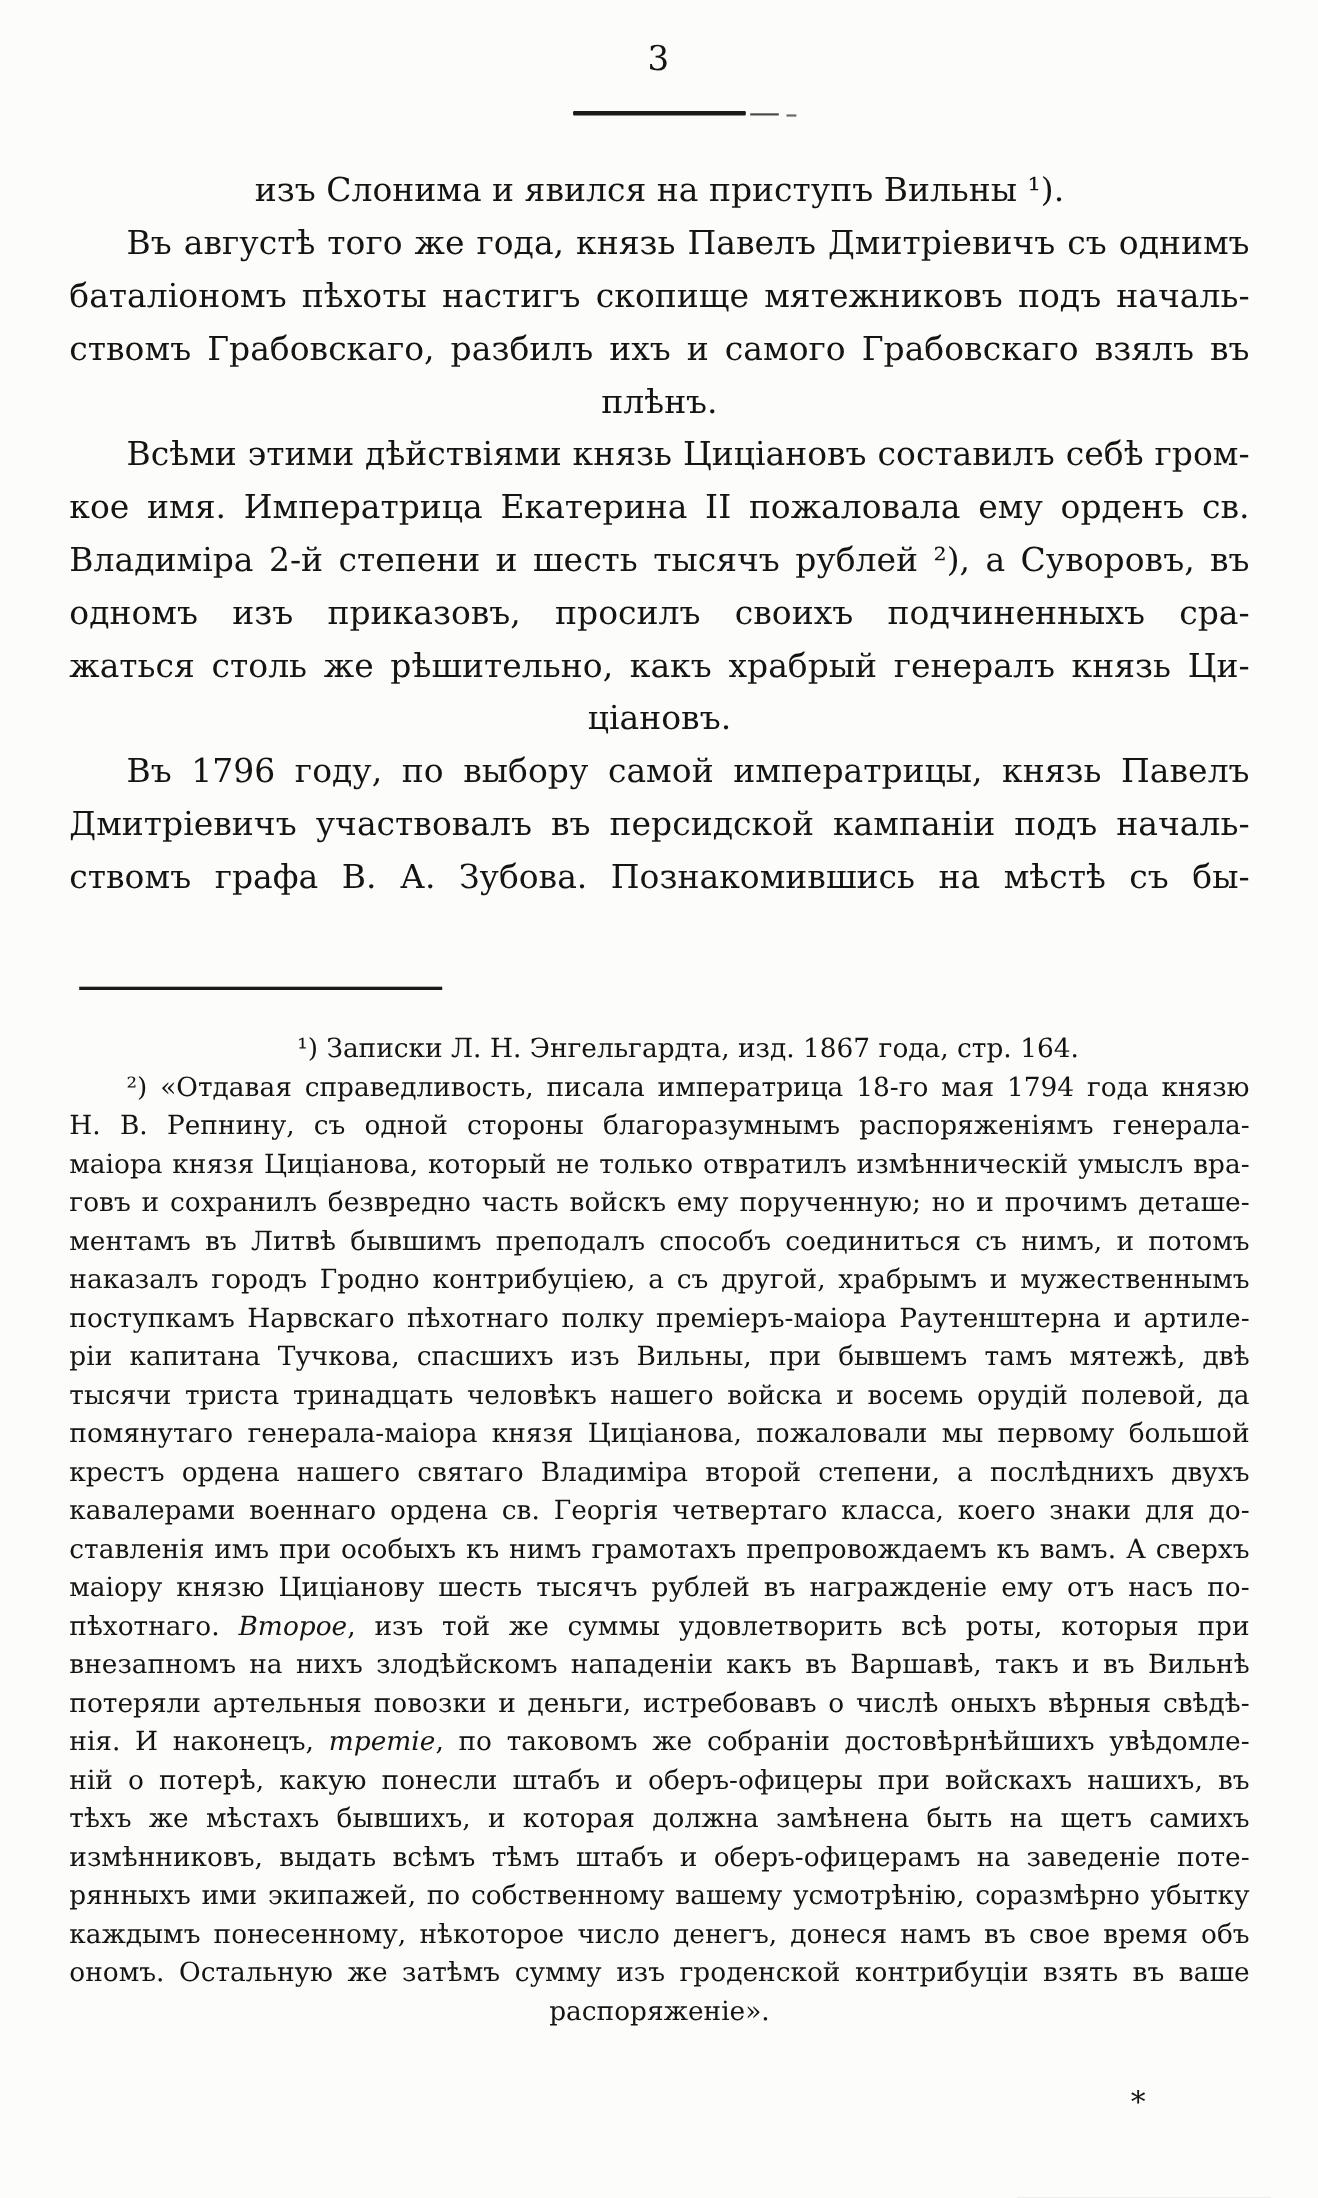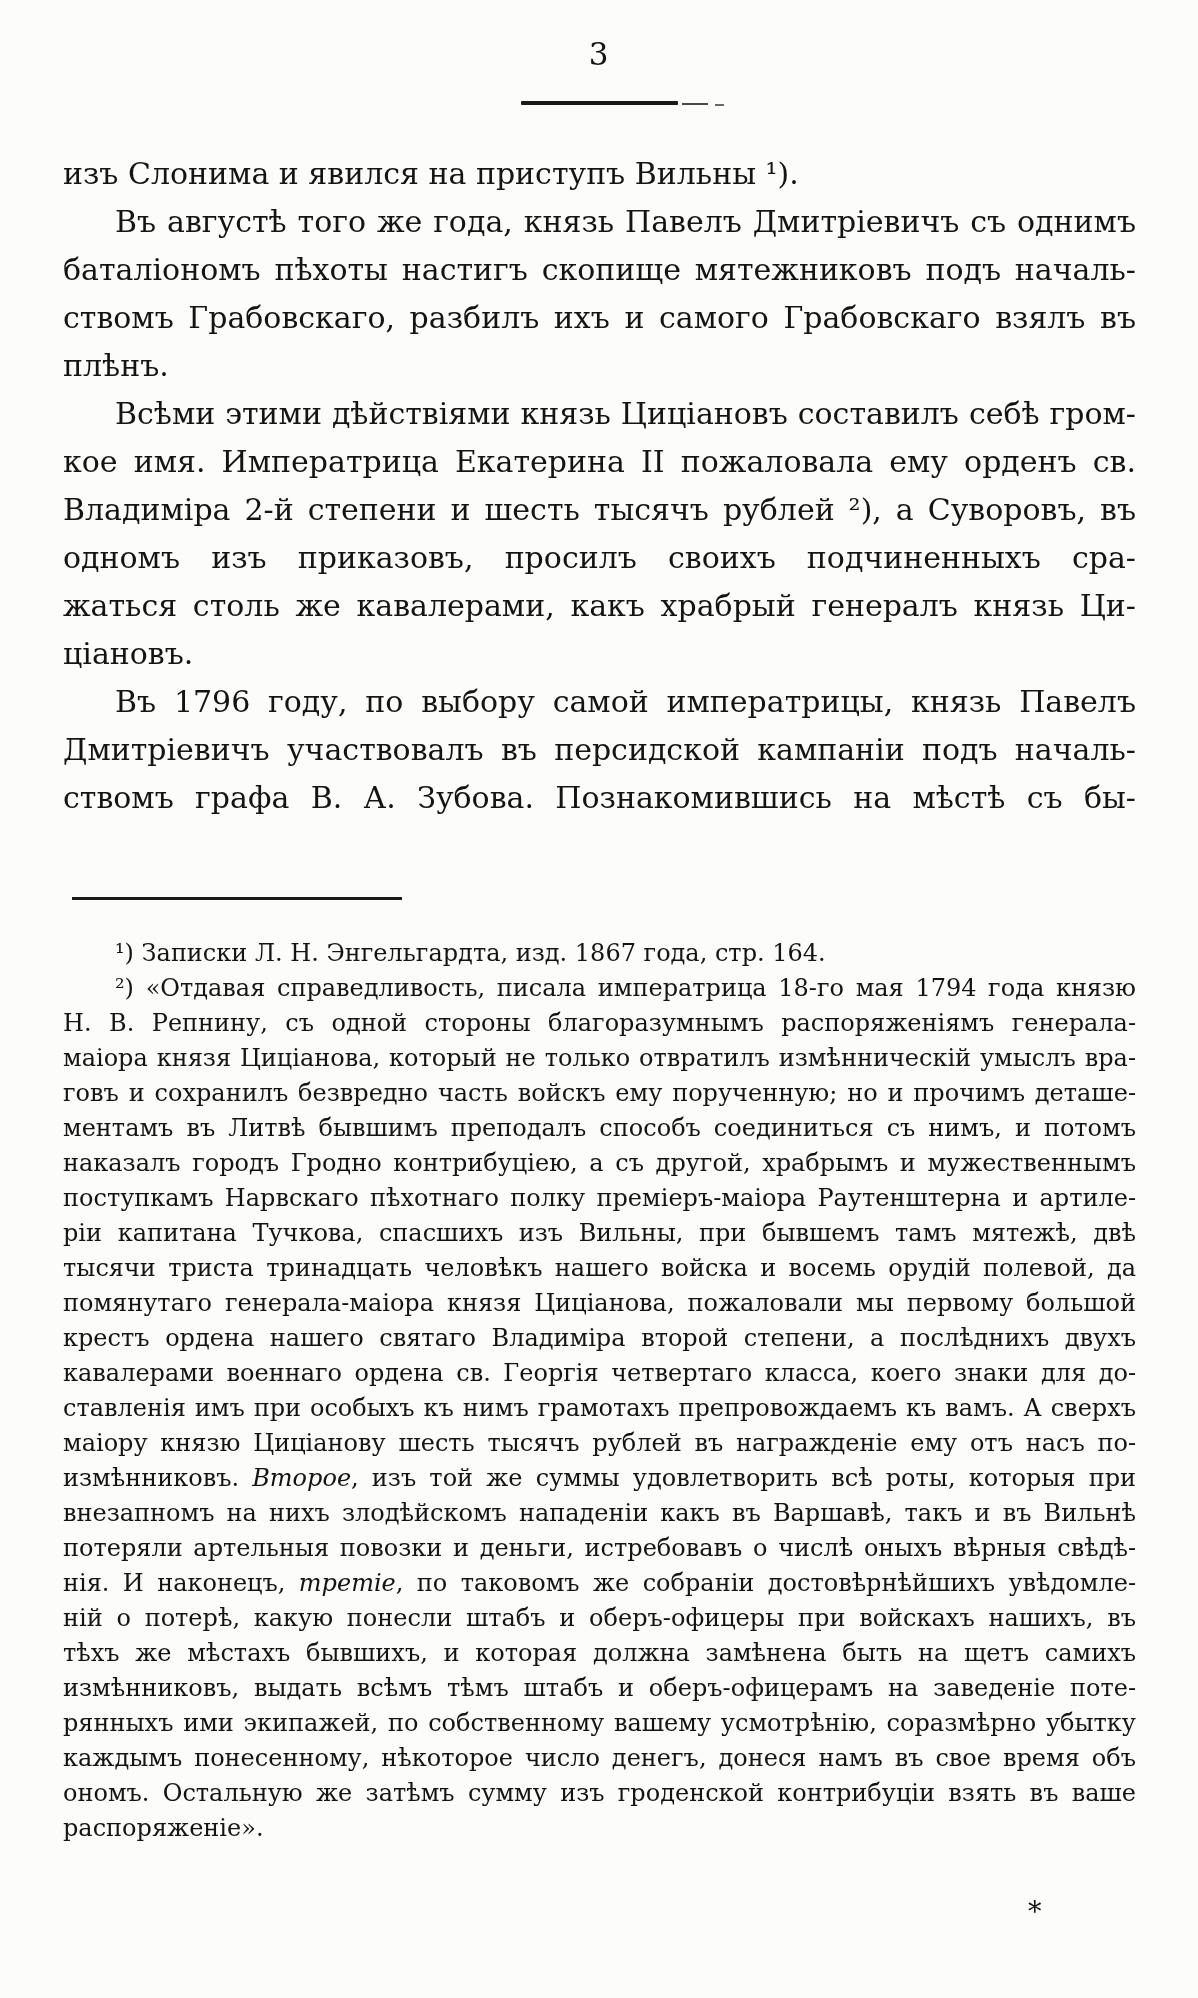--- a/index.html
+++ b/index.html
@@ -29,21 +29,21 @@
   .body-text .ln{
     height:48px;line-height:48px;white-space:normal;overflow:visible;
   }
   .footnotes{
     position:absolute;left:63px;top:936px;width:1073px;
     font-size:24px;
   }
   .footnotes .ln{
     height:35px;line-height:35px;
   }
-  .ln{text-align:left;}
+  .ln{text-align:center;}
   .ln.just{
     text-align:justify;
     text-align-last:justify;
     -moz-text-align-last:justify;
   }
   .ln.ind{text-indent:52px;}
   .ln i{font-style:italic;}
   .footnote-rule{
     position:absolute;top:897px;left:72px;width:330px;height:3px;
     background:#1b1a18;
@@ -66,21 +66,21 @@
   <div class="body-text" id="body-text">
       <div class="ln"><span>изъ Слонима и явился на приступъ Вильны ¹).</span></div>
       <div class="ln just ind"><span>Въ августѣ того же года, князь Павелъ Дмитріевичъ съ однимъ</span></div>
       <div class="ln just"><span>баталіономъ пѣхоты настигъ скопище мятежниковъ подъ началь-</span></div>
       <div class="ln just"><span>ствомъ Грабовскаго, разбилъ ихъ и самого Грабовскаго взялъ въ</span></div>
       <div class="ln"><span>плѣнъ.</span></div>
       <div class="ln just ind"><span>Всѣми этими дѣйствіями князь Циціановъ составилъ себѣ гром-</span></div>
       <div class="ln just"><span>кое имя. Императрица Екатерина II пожаловала ему орденъ св.</span></div>
       <div class="ln just"><span>Владиміра 2-й степени и шесть тысячъ рублей ²), а Суворовъ, въ</span></div>
       <div class="ln just"><span>одномъ изъ приказовъ, просилъ своихъ подчиненныхъ сра-</span></div>
-      <div class="ln just"><span>жаться столь же кавалерами, какъ храбрый генералъ князь Ци-</span></div>
+      <div class="ln just"><span>жаться столь же рѣшительно, какъ храбрый генералъ князь Ци-</span></div>
       <div class="ln"><span>ціановъ.</span></div>
       <div class="ln just ind"><span>Въ 1796 году, по выбору самой императрицы, князь Павелъ</span></div>
       <div class="ln just"><span>Дмитріевичъ участвовалъ въ персидской кампаніи подъ началь-</span></div>
       <div class="ln just"><span>ствомъ графа В. А. Зубова. Познакомившись на мѣстѣ съ бы-</span></div>
     </div>
 
   <div class="footnote-rule"></div>
 
   <div class="footnotes" id="footnotes">
       <div class="ln ind"><span>¹) Записки Л. Н. Энгельгардта, изд. 1867 года, стр. 164.</span></div>
@@ -91,21 +91,21 @@
       <div class="ln just"><span>ментамъ въ Литвѣ бывшимъ преподалъ способъ соединиться съ нимъ, и потомъ</span></div>
       <div class="ln just"><span>наказалъ городъ Гродно контрибуціею, а съ другой, храбрымъ и мужественнымъ</span></div>
       <div class="ln just"><span>поступкамъ Нарвскаго пѣхотнаго полку преміеръ-маіора Раутенштерна и артиле-</span></div>
       <div class="ln just"><span>ріи капитана Тучкова, спасшихъ изъ Вильны, при бывшемъ тамъ мятежѣ, двѣ</span></div>
       <div class="ln just"><span>тысячи триста тринадцать человѣкъ нашего войска и восемь орудій полевой, да</span></div>
       <div class="ln just"><span>помянутаго генерала-маіора князя Циціанова, пожаловали мы первому большой</span></div>
       <div class="ln just"><span>крестъ ордена нашего святаго Владиміра второй степени, а послѣднихъ двухъ</span></div>
       <div class="ln just"><span>кавалерами военнаго ордена св. Георгія четвертаго класса, коего знаки для до-</span></div>
       <div class="ln just"><span>ставленія имъ при особыхъ къ нимъ грамотахъ препровождаемъ къ вамъ. А сверхъ</span></div>
       <div class="ln just"><span>маіору князю Циціанову шесть тысячъ рублей въ награжденіе ему отъ насъ по-</span></div>
-      <div class="ln just"><span>измѣнниковъ. </span><i>Второе</i><span>, изъ той же суммы удовлетворить всѣ роты, которыя при</span></div>
+      <div class="ln just"><span>пѣхотнаго. </span><i>Второе</i><span>, изъ той же суммы удовлетворить всѣ роты, которыя при</span></div>
       <div class="ln just"><span>внезапномъ на нихъ злодѣйскомъ нападеніи какъ въ Варшавѣ, такъ и въ Вильнѣ</span></div>
       <div class="ln just"><span>потеряли артельныя повозки и деньги, истребовавъ о числѣ оныхъ вѣрныя свѣдѣ-</span></div>
       <div class="ln just"><span>нія. И наконецъ, </span><i>третіе</i><span>, по таковомъ же собраніи достовѣрнѣйшихъ увѣдомле-</span></div>
       <div class="ln just"><span>ній о потерѣ, какую понесли штабъ и оберъ-офицеры при войскахъ нашихъ, въ</span></div>
       <div class="ln just"><span>тѣхъ же мѣстахъ бывшихъ, и которая должна замѣнена быть на щетъ самихъ</span></div>
       <div class="ln just"><span>измѣнниковъ, выдать всѣмъ тѣмъ штабъ и оберъ-офицерамъ на заведеніе поте-</span></div>
       <div class="ln just"><span>рянныхъ ими экипажей, по собственному вашему усмотрѣнію, соразмѣрно убытку</span></div>
       <div class="ln just"><span>каждымъ понесенному, нѣкоторое число денегъ, донеся намъ въ свое время объ</span></div>
       <div class="ln just"><span>ономъ. Остальную же затѣмъ сумму изъ гроденской контрибуціи взять въ ваше</span></div>
       <div class="ln"><span>распоряженіе».</span></div>

